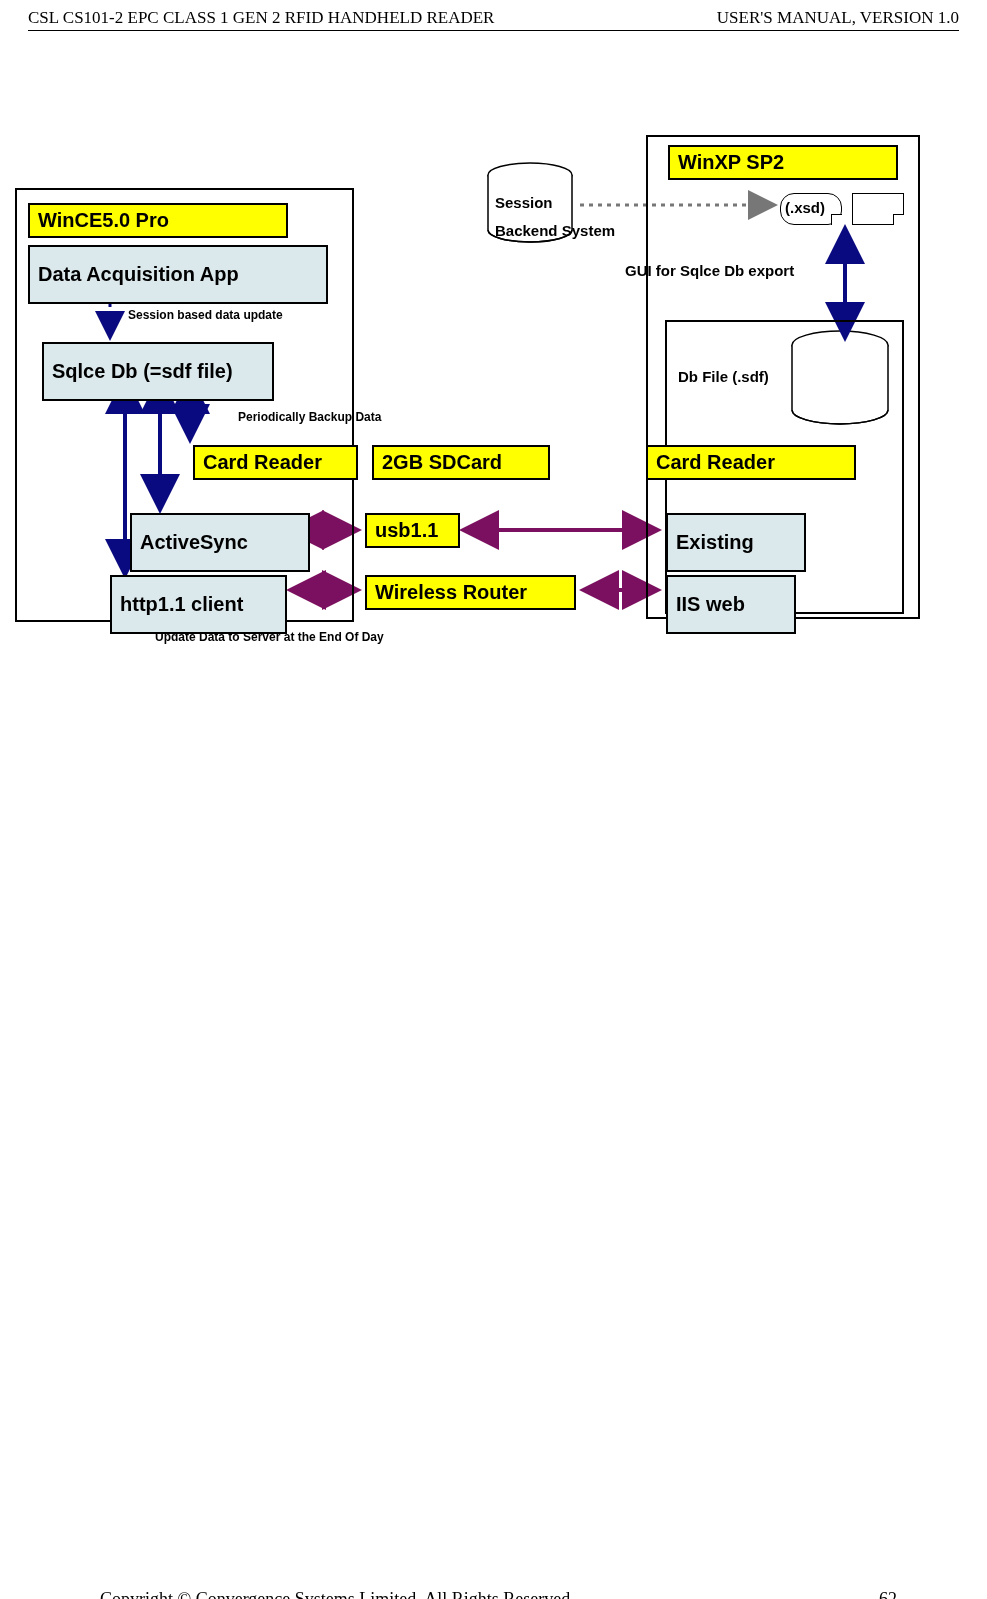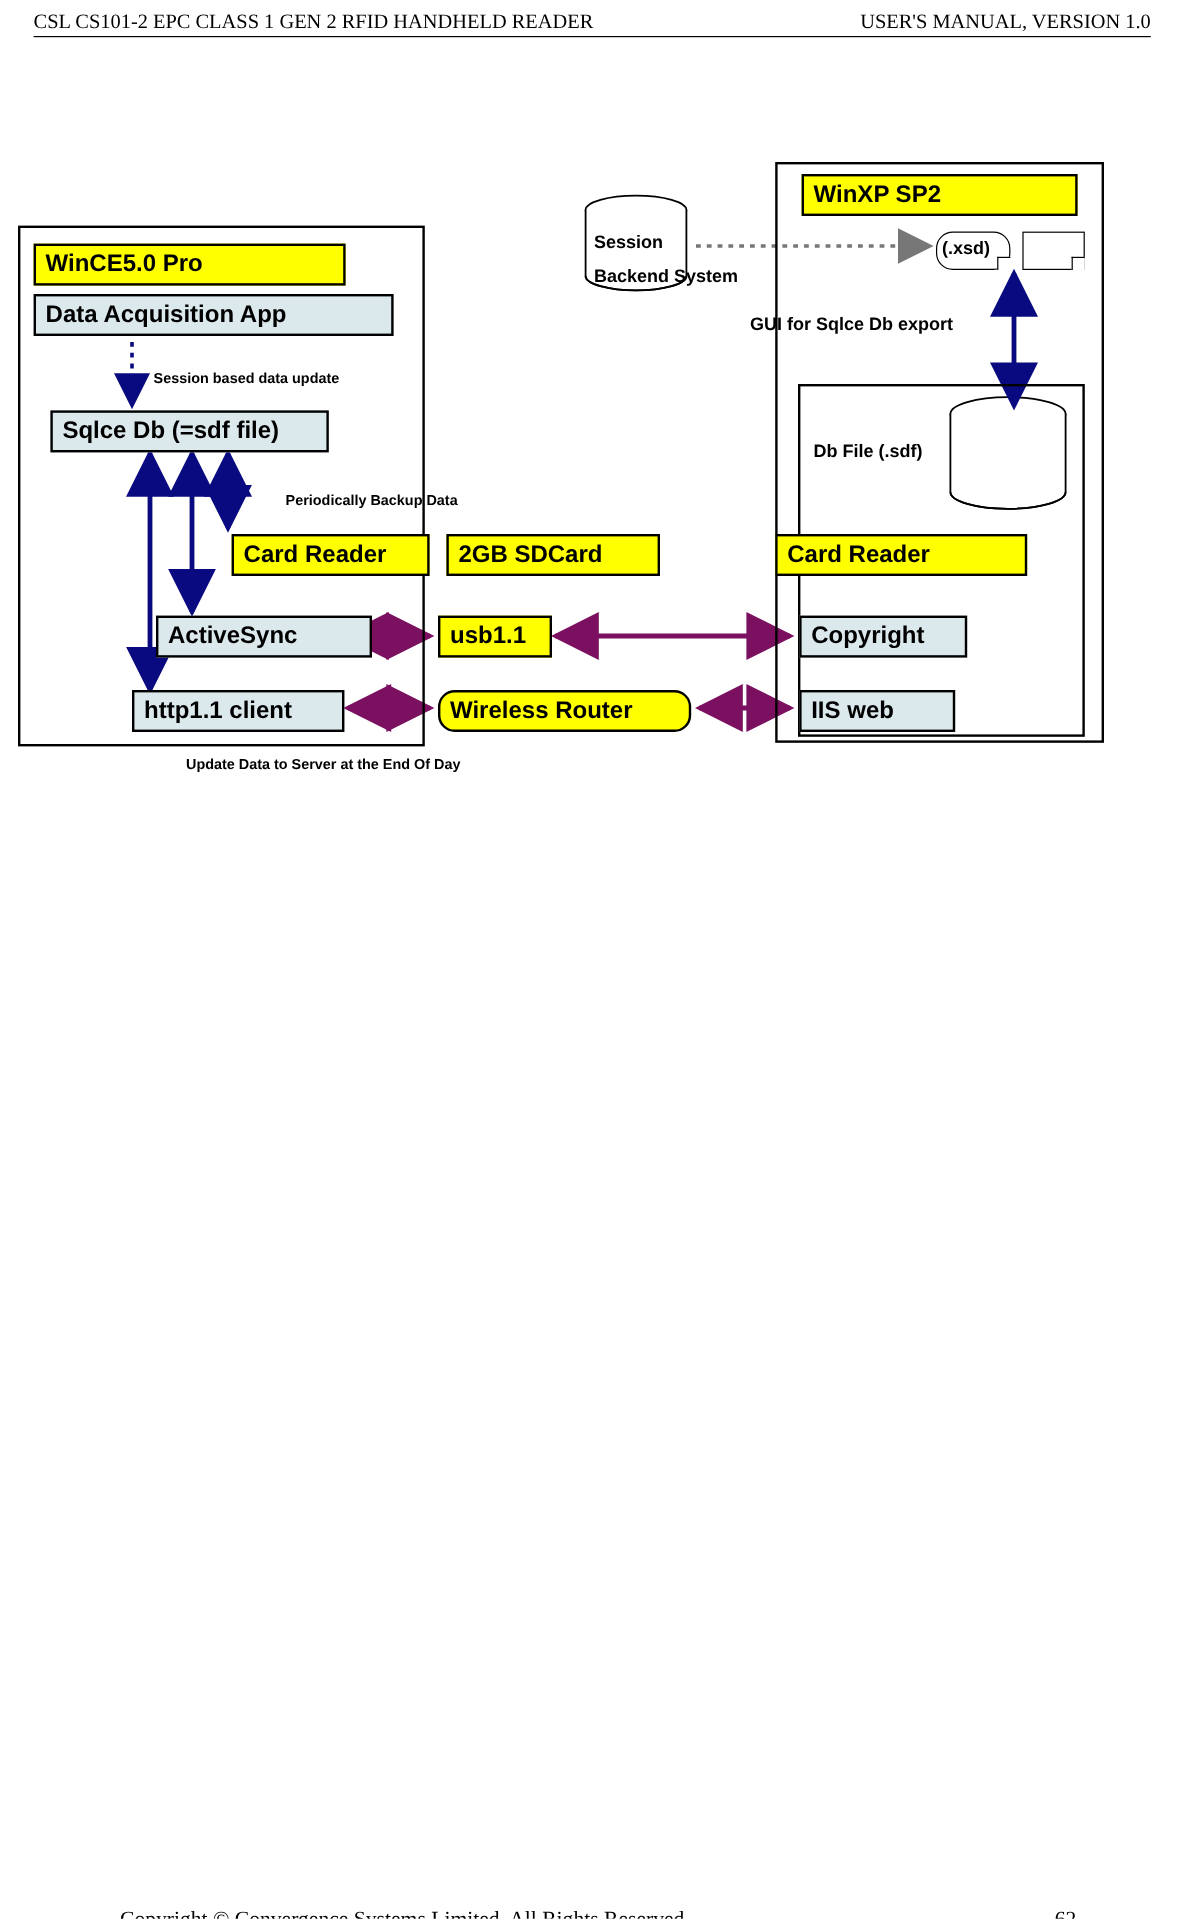--- a/index.html
+++ b/index.html
@@ -64,21 +64,21 @@
     padding: 4px 8px;
     box-sizing: border-box;
   }
   .blue-box {
     position: absolute;
     background: #dbe8ec;
     border: 2px solid #000;
     font-family: Arial, sans-serif;
     font-weight: bold;
     font-size: 20px;
-    padding: 4px 8px;
+    padding: 16px 8px;
     box-sizing: border-box;
   }
   .container-box {
     position: absolute;
     border: 2px solid #000;
   }
   .label-text {
     position: absolute;
     font-family: Arial, sans-serif;
     font-weight: bold;
@@ -186,21 +186,21 @@
     <div class="label-text" style="left:228px; top:290px;">Periodically Backup    Data</div>
 
     <div class="yellow-box" style="left:183px; top:325px; width:165px;">Card Reader</div>
 
     <div class="blue-box" style="left:120px; top:393px; width:180px;">ActiveSync</div>
 
     <div class="blue-box" style="left:100px; top:455px; width:177px;">http1.1 client</div>
 
     <div class="yellow-box" style="left:362px; top:325px; width:178px;">2GB SDCard</div>
     <div class="yellow-box" style="left:355px; top:393px; width:95px;">usb1.1</div>
-    <div class="yellow-box" style="left:355px; top:455px; width:211px;border-radius:14px;">Wireless Router</div>
+    <div class="yellow-box" style="left:355px; top:455px; width:211px;">Wireless Router</div>
 
     <div class="label-text small-label" style="left:485px; top:74px;">Session</div>
     <div class="label-text small-label" style="left:485px; top:102px;">Backend System</div>
 
     <div class="label-text" style="left:145px; top:510px;">Update Data to Server at the End Of Day</div>
 
     <div class="container-box" style="left:636px; top:15px; width:270px; height:480px;"></div>
 
     <div class="yellow-box" style="left:658px; top:25px; width:230px;">WinXP SP2</div>
 
@@ -214,21 +214,21 @@
     </div>
 
     <div class="label-text small-label" style="left:615px; top:142px;">GUI  for  Sqlce  Db  export</div>
 
     <div class="container-box" style="left:655px; top:200px; width:235px; height:290px;"></div>
 
     <div class="label-text small-label" style="left:668px; top:248px;">Db File (.sdf)</div>
 
     <div class="yellow-box" style="left:636px; top:325px; width:210px;">Card Reader</div>
 
-    <div class="blue-box" style="left:656px; top:393px; width:140px;">Copyright</div>
+    <div class="blue-box" style="left:656px; top:393px; width:140px;">Existing</div>
 
     <div class="blue-box" style="left:656px; top:455px; width:130px;">IIS web</div>
 
   </div>
 
   <div class="footer">
     <span class="footer-left">Copyright © Convergence Systems Limited, All Rights Reserved</span>
     <span class="footer-right">62</span>
   </div>
 </div>

